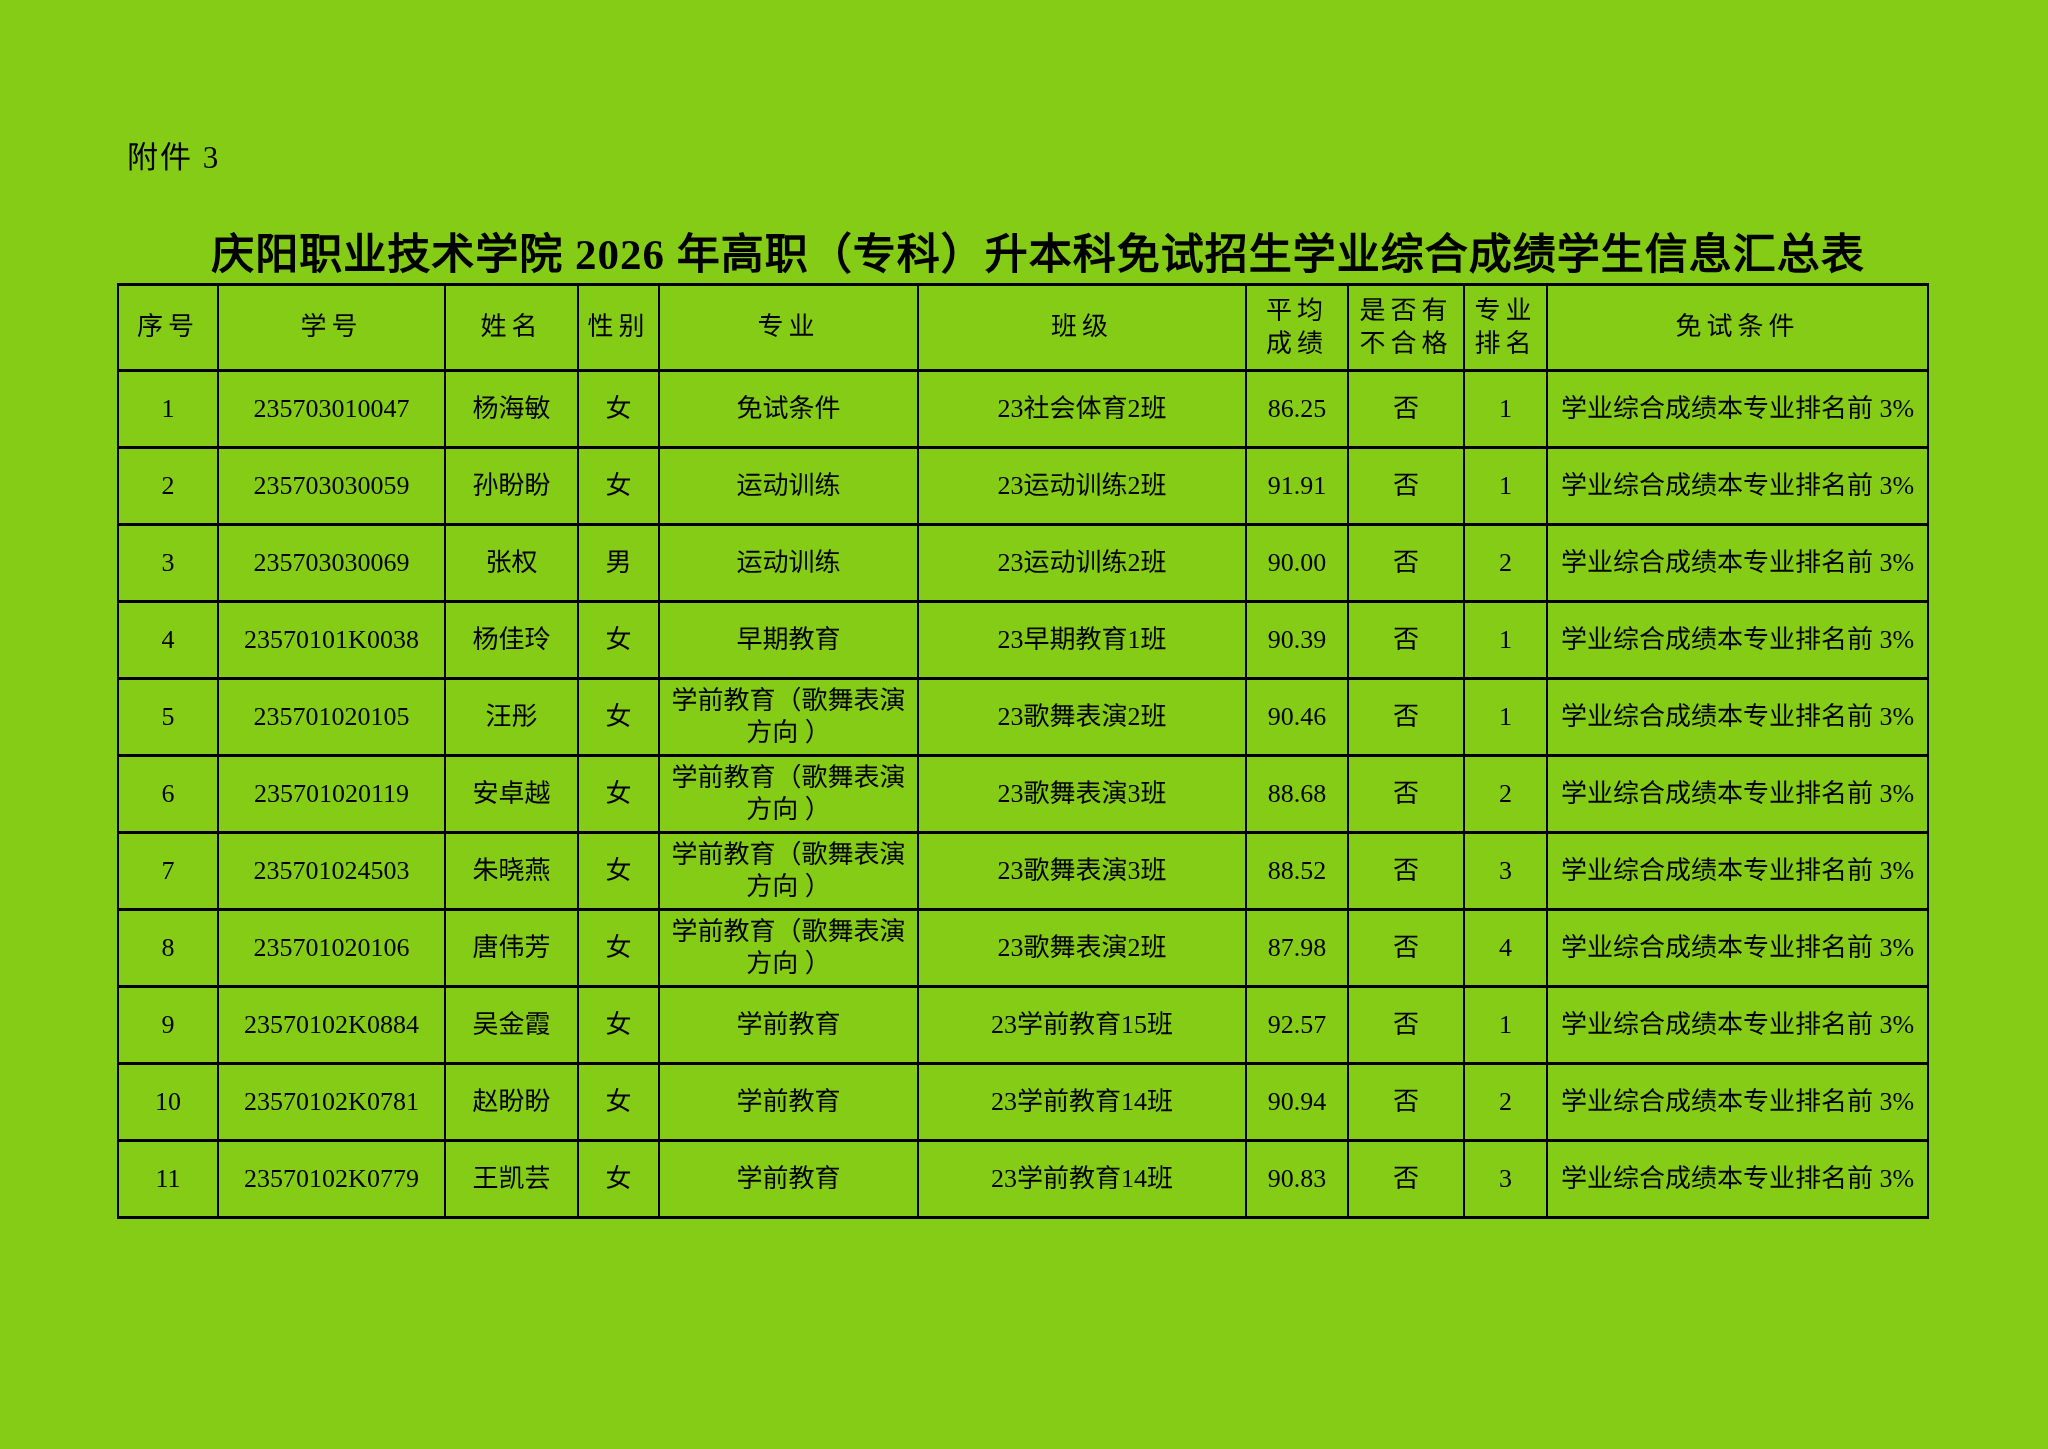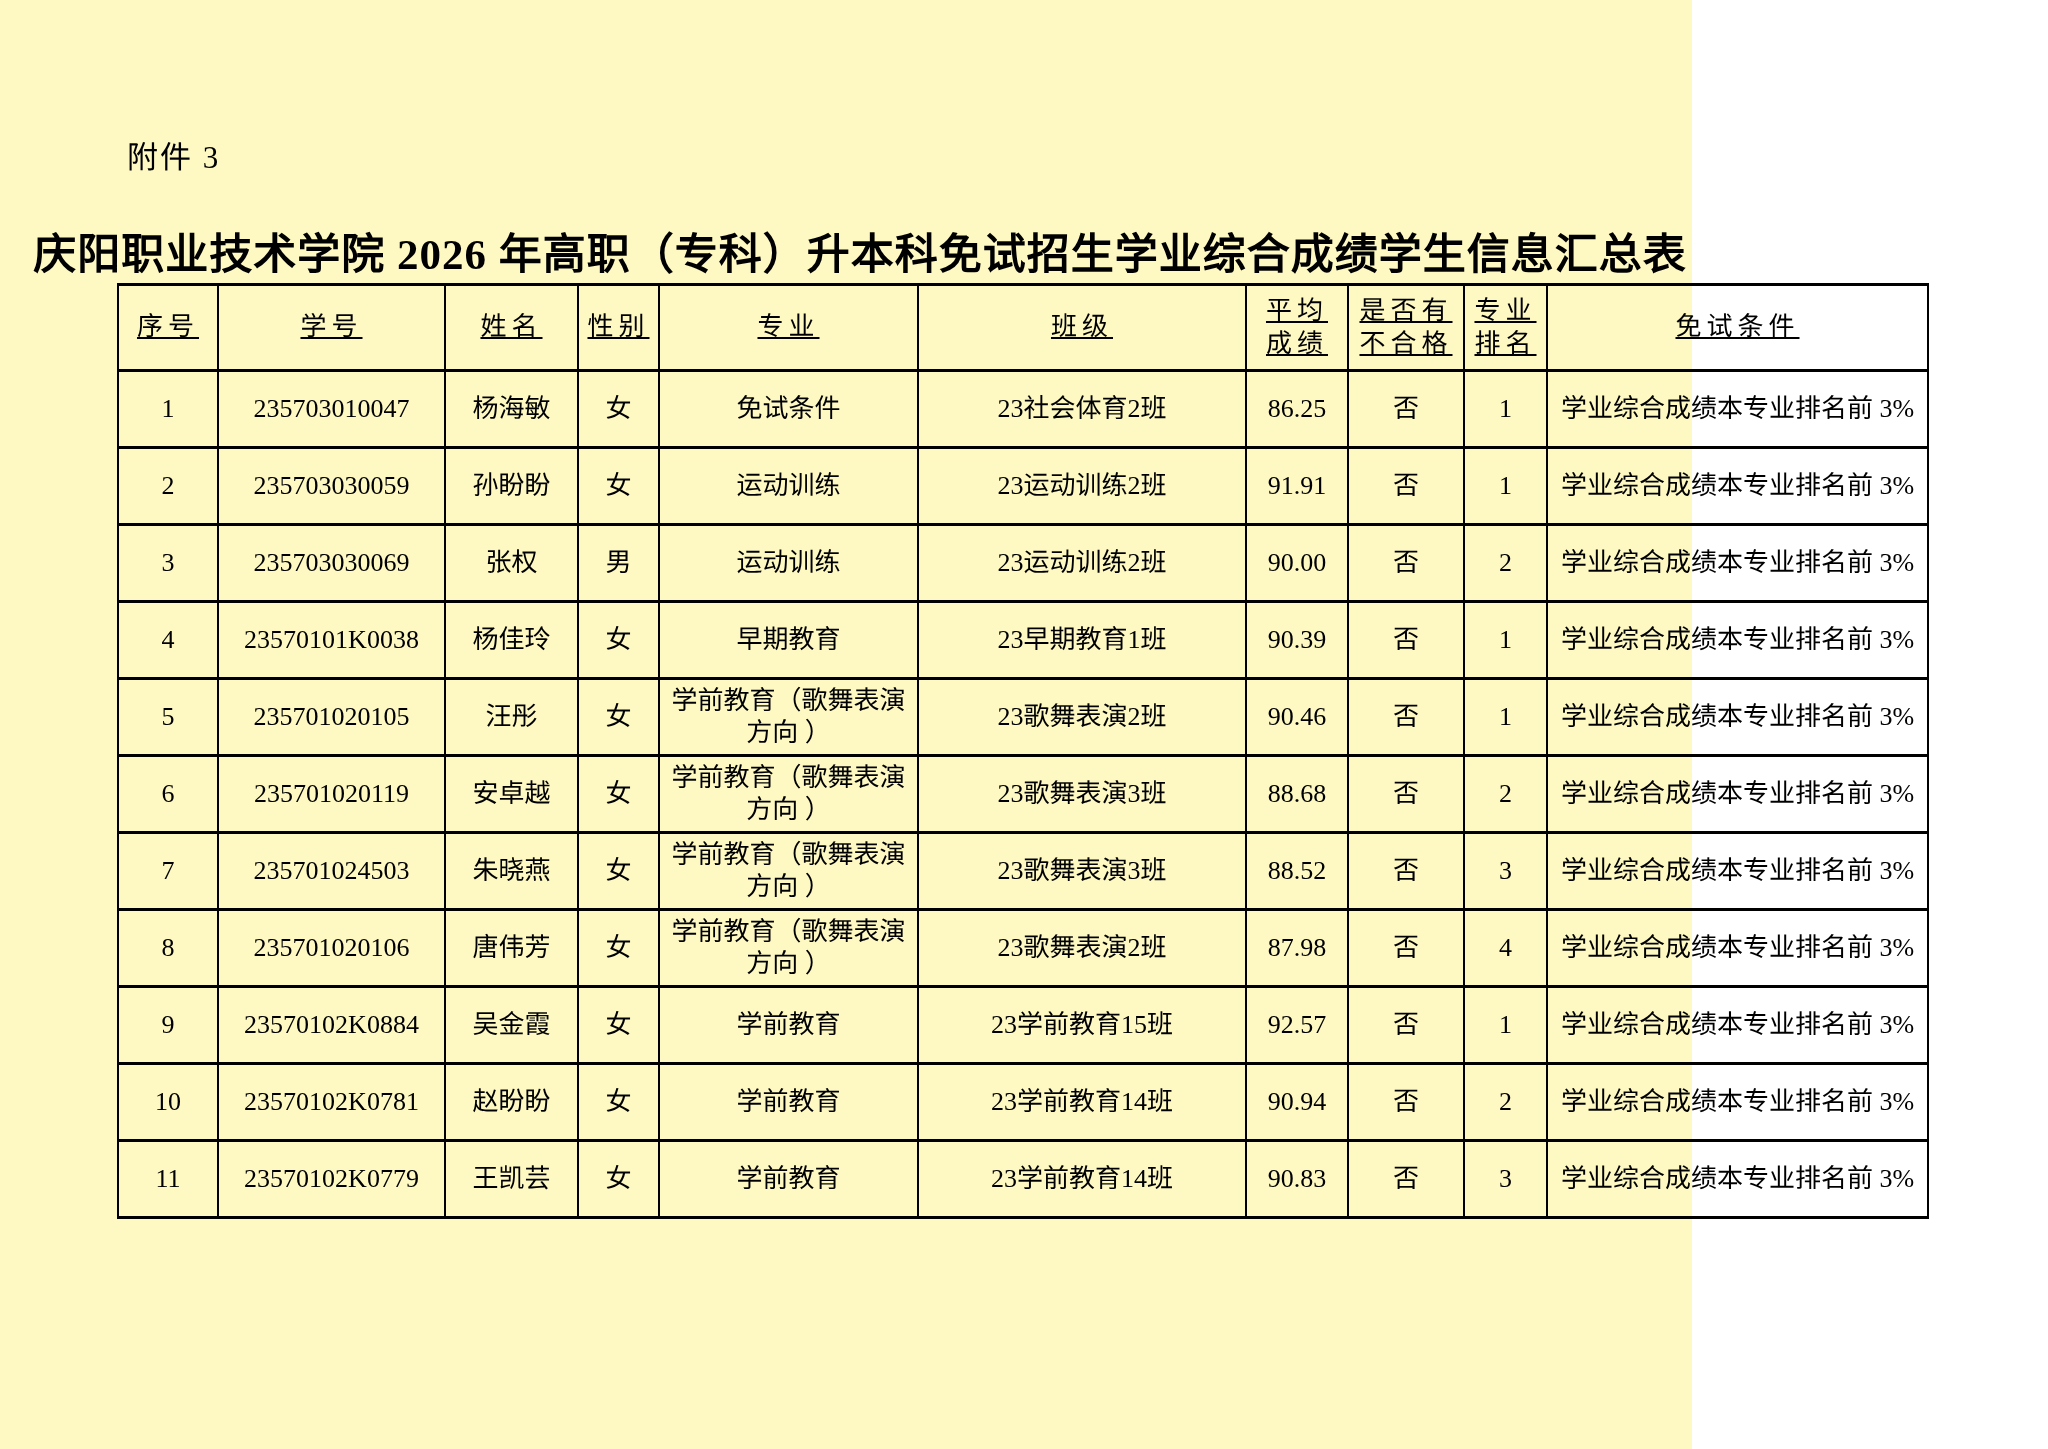--- a/index.html
+++ b/index.html
@@ -2,23 +2,23 @@
 <html lang="zh-CN"><head>
 <meta charset="utf-8">
 <style>
   html, body {
     margin: 0;
     padding: 0;
     background: #ffffff;
   }
   .page {
     position: relative;
-    width: 1692px;
+    width: 2048px;
     height: 1449px;
-    background: #fef9c3;
+    background: #84cc16;
     font-family: "Liberation Serif", "DejaVu Serif", serif;
     color: #000000;
   }
   .attachment-label {
     position: absolute;
     left: 127px;
     top: 132px;
     font-size: 31px;
     letter-spacing: 2px;
     white-space: pre;
@@ -51,21 +51,21 @@
     text-align: center;
     vertical-align: middle;
     font-weight: normal;
     font-size: 26px;
     line-height: 1.25;
     padding: 0 2px;
     overflow: hidden;
     white-space: pre-line;
     word-break: break-all;
   }
-  .summary-table thead tr { height: 86px; text-decoration: underline; }
+  .summary-table thead tr { height: 86px; }
   .summary-table tbody tr { height: 77px; }
   .summary-table th { letter-spacing: 5px; }
   
   .summary-table td:last-child { letter-spacing: 0; padding: 16px 1px; border-radius: 28px; }
   
 </style>
 </head>
 <body>
 
 <div class="page">

